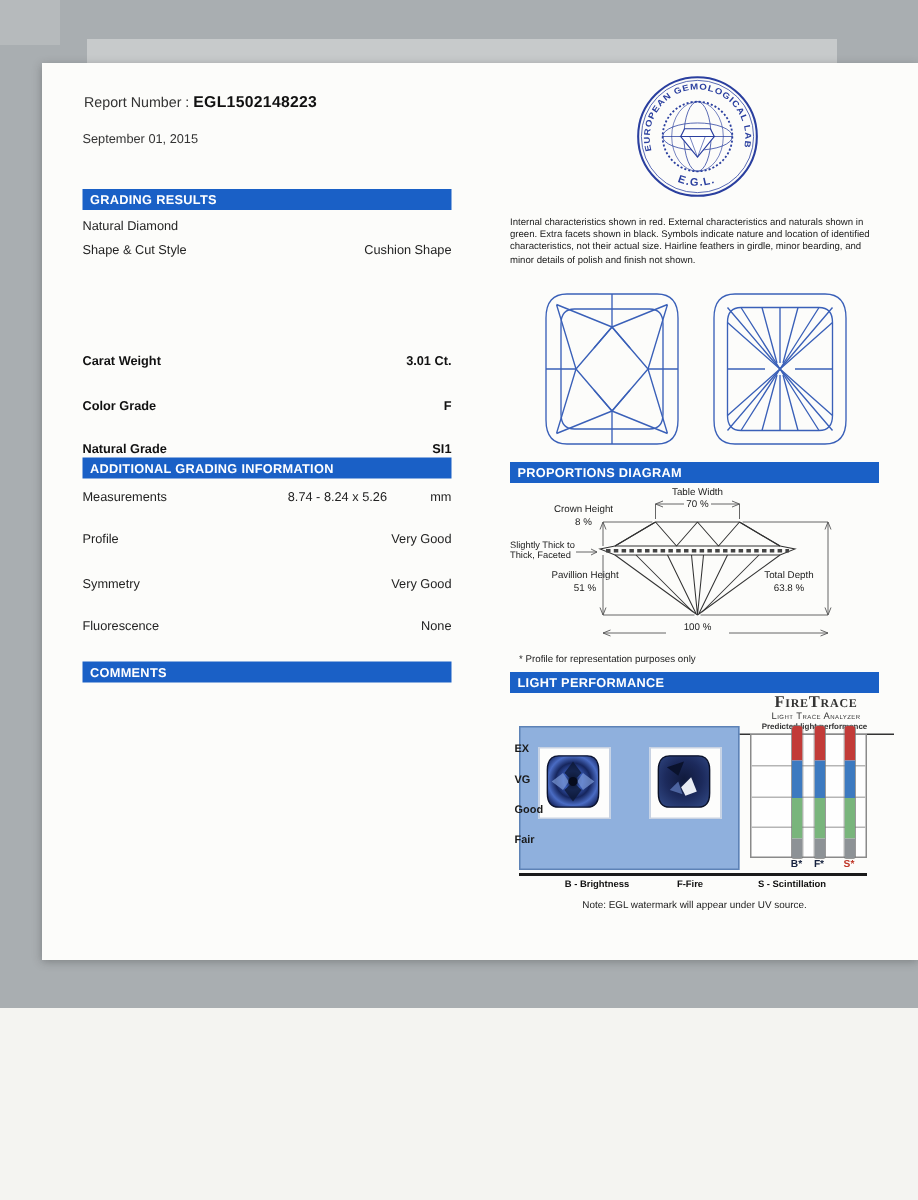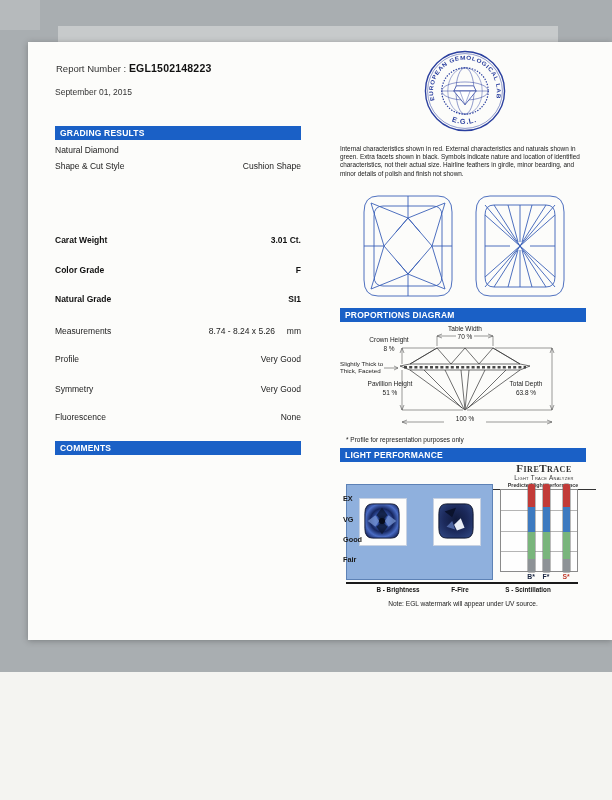--- a/index.html
+++ b/index.html
@@ -15,21 +15,21 @@
   .col-left{position:absolute;left:27px;top:0;width:248px;height:598px;}
   .col-right{position:absolute;left:312px;top:0;width:260px;height:598px;}
   .hbar{position:absolute;left:0;width:246px;background:#1a60c6;color:#fff;font-weight:bold;
         font-size:8.5px;padding:2px 5px;letter-spacing:.2px;box-sizing:border-box;height:14px;line-height:10px;}
   .row{position:absolute;left:0;right:2px;display:flex;justify-content:space-between;
        font-size:8.5px;color:#222;}
   .row.b{font-weight:bold;color:#111;margin-top:44px;}
   .report-line{position:absolute;left:1px;top:20px;font-size:9.5px;color:#333;white-space:nowrap;}
   .report-line b{font-size:10.5px;color:#111;letter-spacing:.2px;}
   .date{position:absolute;left:0;top:45px;font-size:8.5px;color:#333;}
-  .meas-val{margin-left:auto;margin-right:4px;}
+  .meas-val{margin-left:auto;margin-right:21px;}
   .unit{width:22px;text-align:right;}
   
   .seal{position:absolute;left:82px;top:6px;width:86px;height:86px;}
   .clar-desc{position:absolute;left:0;top:103px;width:246px;font-size:6.4px;line-height:1.28;
              color:#1a1a1a;}
   .stone-svg{position:absolute;top:152px;}
   .prop-svg{position:absolute;left:0;top:280px;}
   .plabel{position:absolute;font-size:6.5px;color:#222;text-align:center;line-height:1.15;}
   .footnote{position:absolute;left:6px;top:394px;font-size:6.5px;color:#222;}
   
@@ -93,20 +93,21 @@
       </div>
       <div class="row b" style="top:179px">
         <span>Color Grade</span>
         <span>F</span>
       </div>
       <div class="row b" style="top:208px">
         <span>Natural Grade</span>
         <span>SI1</span>
       </div>
 
+      <div class="hbar" style="top:263px">ADDITIONAL GRADING INFORMATION</div>
       <div class="row" style="top:284px">
         <span>Measurements</span>
         <span class="meas-val">8.74 - 8.24 x 5.26</span>
         <span class="unit">mm</span>
       </div>
       <div class="row" style="top:312px">
         <span>Profile</span>
         <span>Very Good</span>
       </div>
       <div class="row" style="top:342px">

